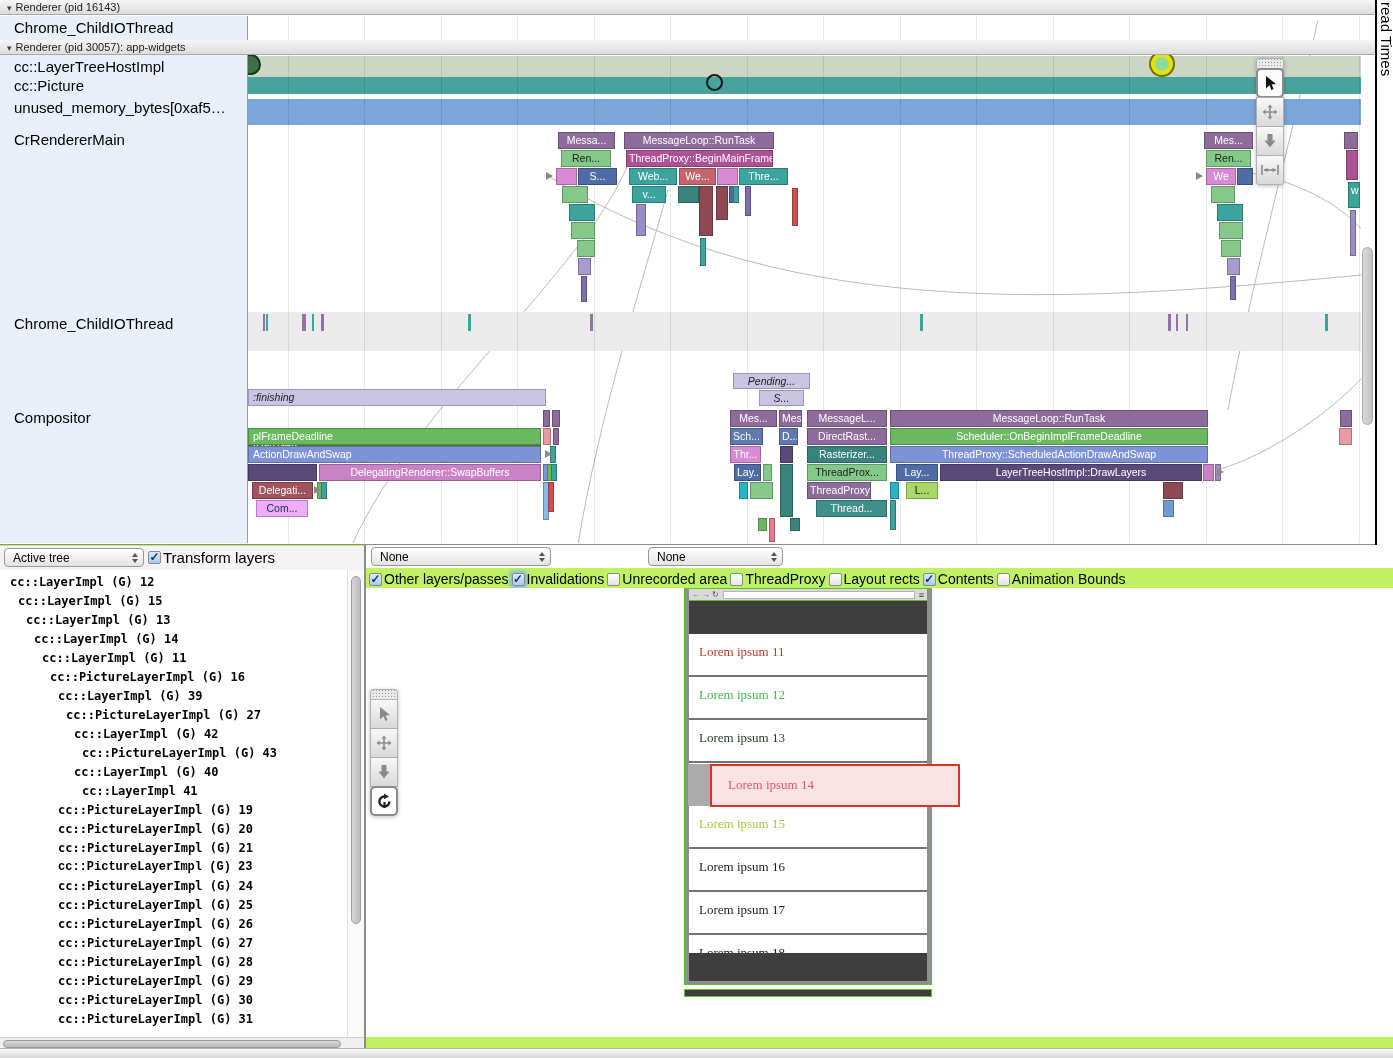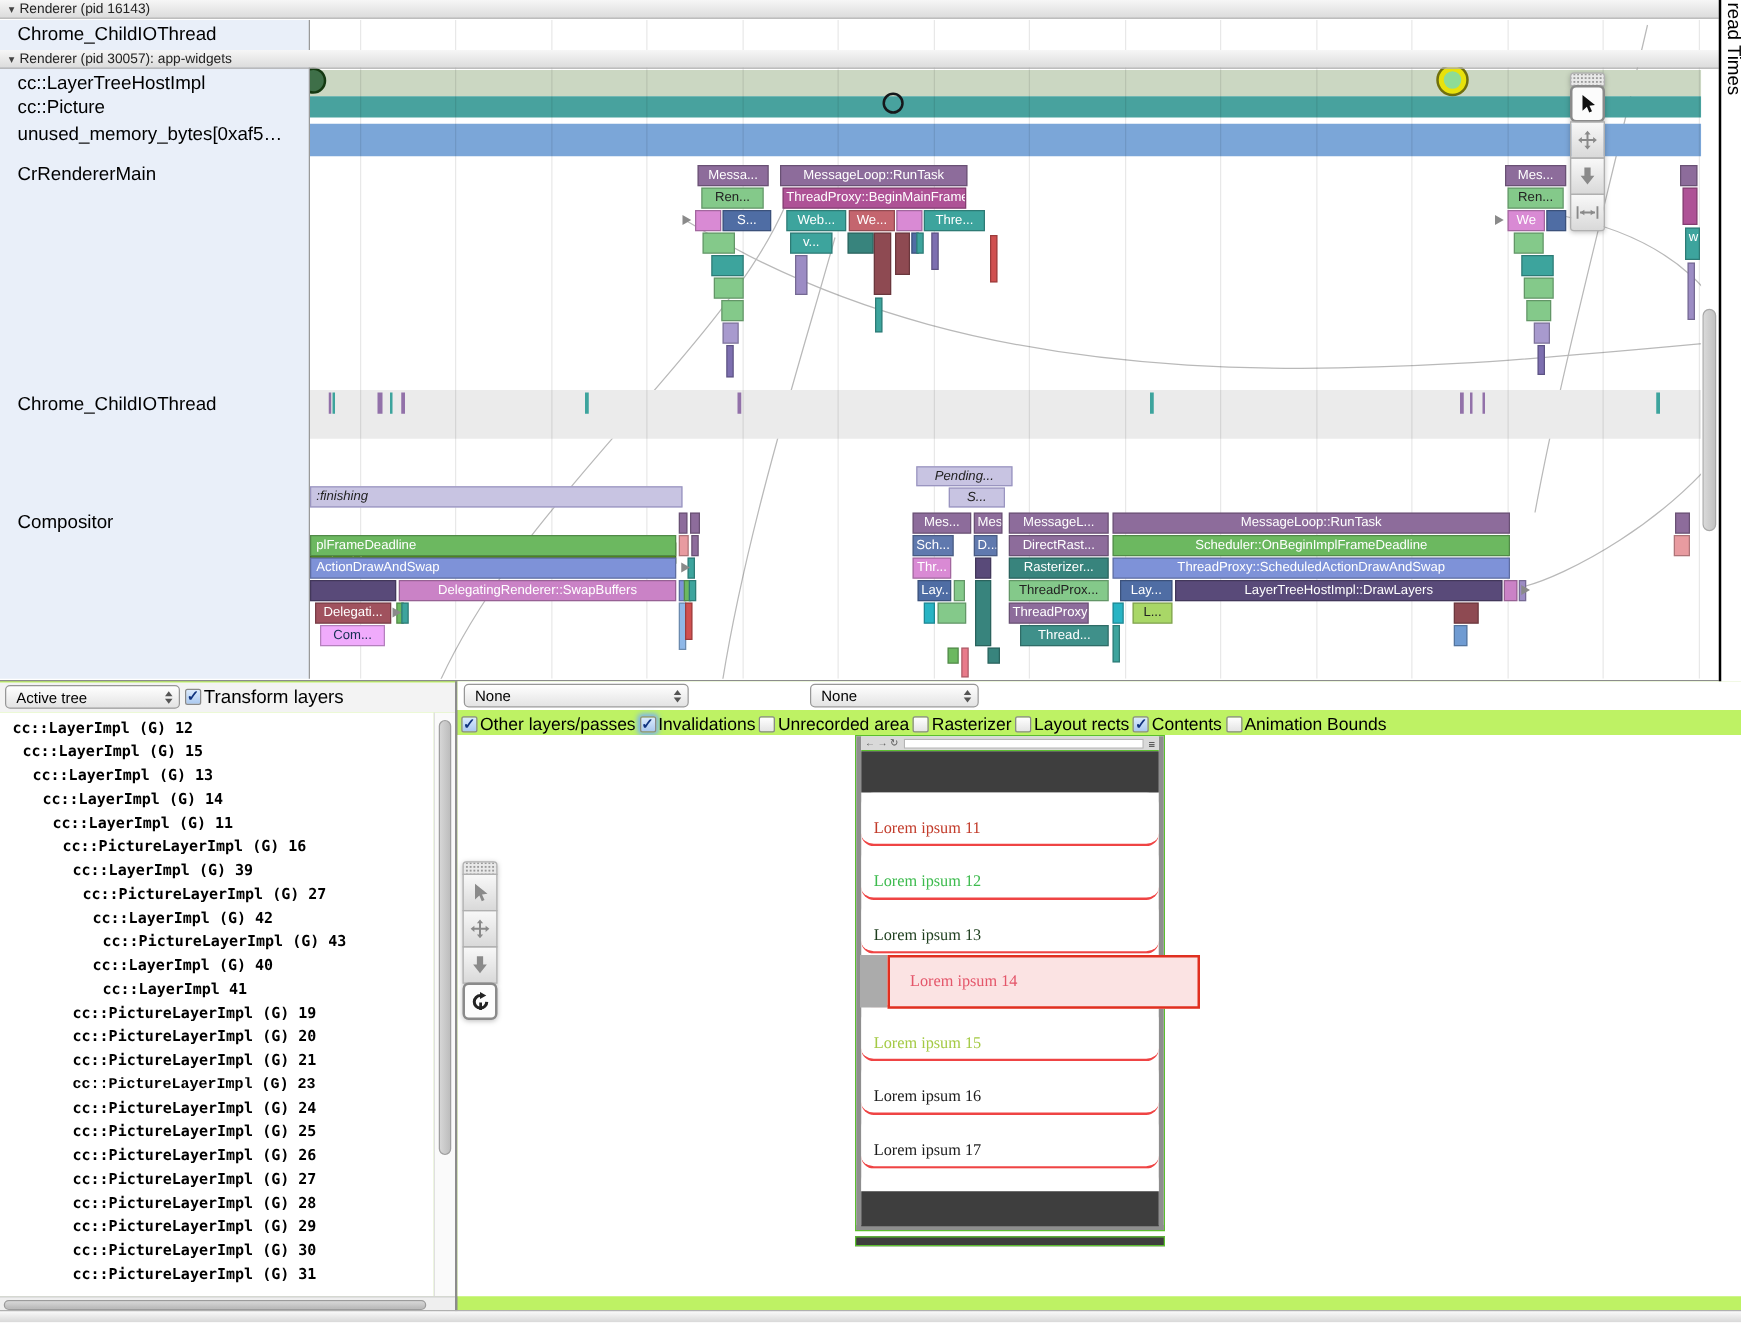--- a/index.html
+++ b/index.html
@@ -100,22 +100,22 @@
   
   #minipage { position:absolute; left:318px; top:0px; width:248px; height:397px;
     border:1px solid #5bbf2e; background:#fff; }
   #mp-inner { position:absolute; left:0; top:0; right:0; bottom:0;
     border-left:4px solid #8e8e8e; border-right:4px solid #8e8e8e; border-bottom:4px solid #8e8e8e; }
   #mp-nav { height:12px; background:#d9d9d9; display:flex; align-items:center;
     font-size:8px; color:#555; padding:0 3px; gap:2px; border-bottom:1px solid #5bbf2e; }
   #mp-url { flex:1; height:8px; background:#fff; border:1px solid #b5b5b5; margin:0 2px; }
   #mp-header { height:33px; background:#3e3e3e; }
   #mp-rows { height:319px; overflow:hidden; }
-  .mp-row { height:43px; border-bottom:2px solid #ef4444; padding:20px 0 0 10px;
-    font-family:"Liberation Serif", serif; font-size:13px; background:#fff;border-radius:10px; }
+  .mp-row { height:43px; border-bottom:2px solid #737373; padding:10px 0 0 10px;
+    font-family:"Liberation Serif", serif; font-size:13px; background:#fff; }
   #mp-footer { height:28px; background:#3e3e3e; }
   #mp-grayblock { position:absolute; left:322px; top:176px; width:22px; height:42px; background:#ababab; z-index:3; }
   #mp-pink { position:absolute; left:344px; top:176px; width:250px; height:43px;
     background:#fbe3e3; border:2px solid #e03020; z-index:4;
     font-family:"Liberation Serif", serif; font-size:13px; color:#e4566a; padding:11px 0 0 16px; }
   #understrip { position:absolute; left:318px; top:401px; width:248px; height:8px;
     background:#3e3e3e; border:1px solid #5bbf2e; }
 
   #statusbar { position:absolute; left:0; top:1048px; width:1393px; height:10px;
     background:linear-gradient(#fafafa,#d8d8d8); border-top:1px solid #b0b0b0; }
@@ -398,21 +398,21 @@
         <label class="cbitem">
           <span class="cbbox on focus">✓</span>
           <span>Invalidations</span>
         </label>
         <label class="cbitem">
           <span class="cbbox"></span>
           <span>Unrecorded area</span>
         </label>
         <label class="cbitem">
           <span class="cbbox"></span>
-          <span>Rasterizer</span>
+          <span>ThreadProxy</span>
         </label>
         <label class="cbitem">
           <span class="cbbox"></span>
           <span>Layout rects</span>
         </label>
         <label class="cbitem">
           <span class="cbbox on">✓</span>
           <span>Contents</span>
         </label>
         <label class="cbitem">

